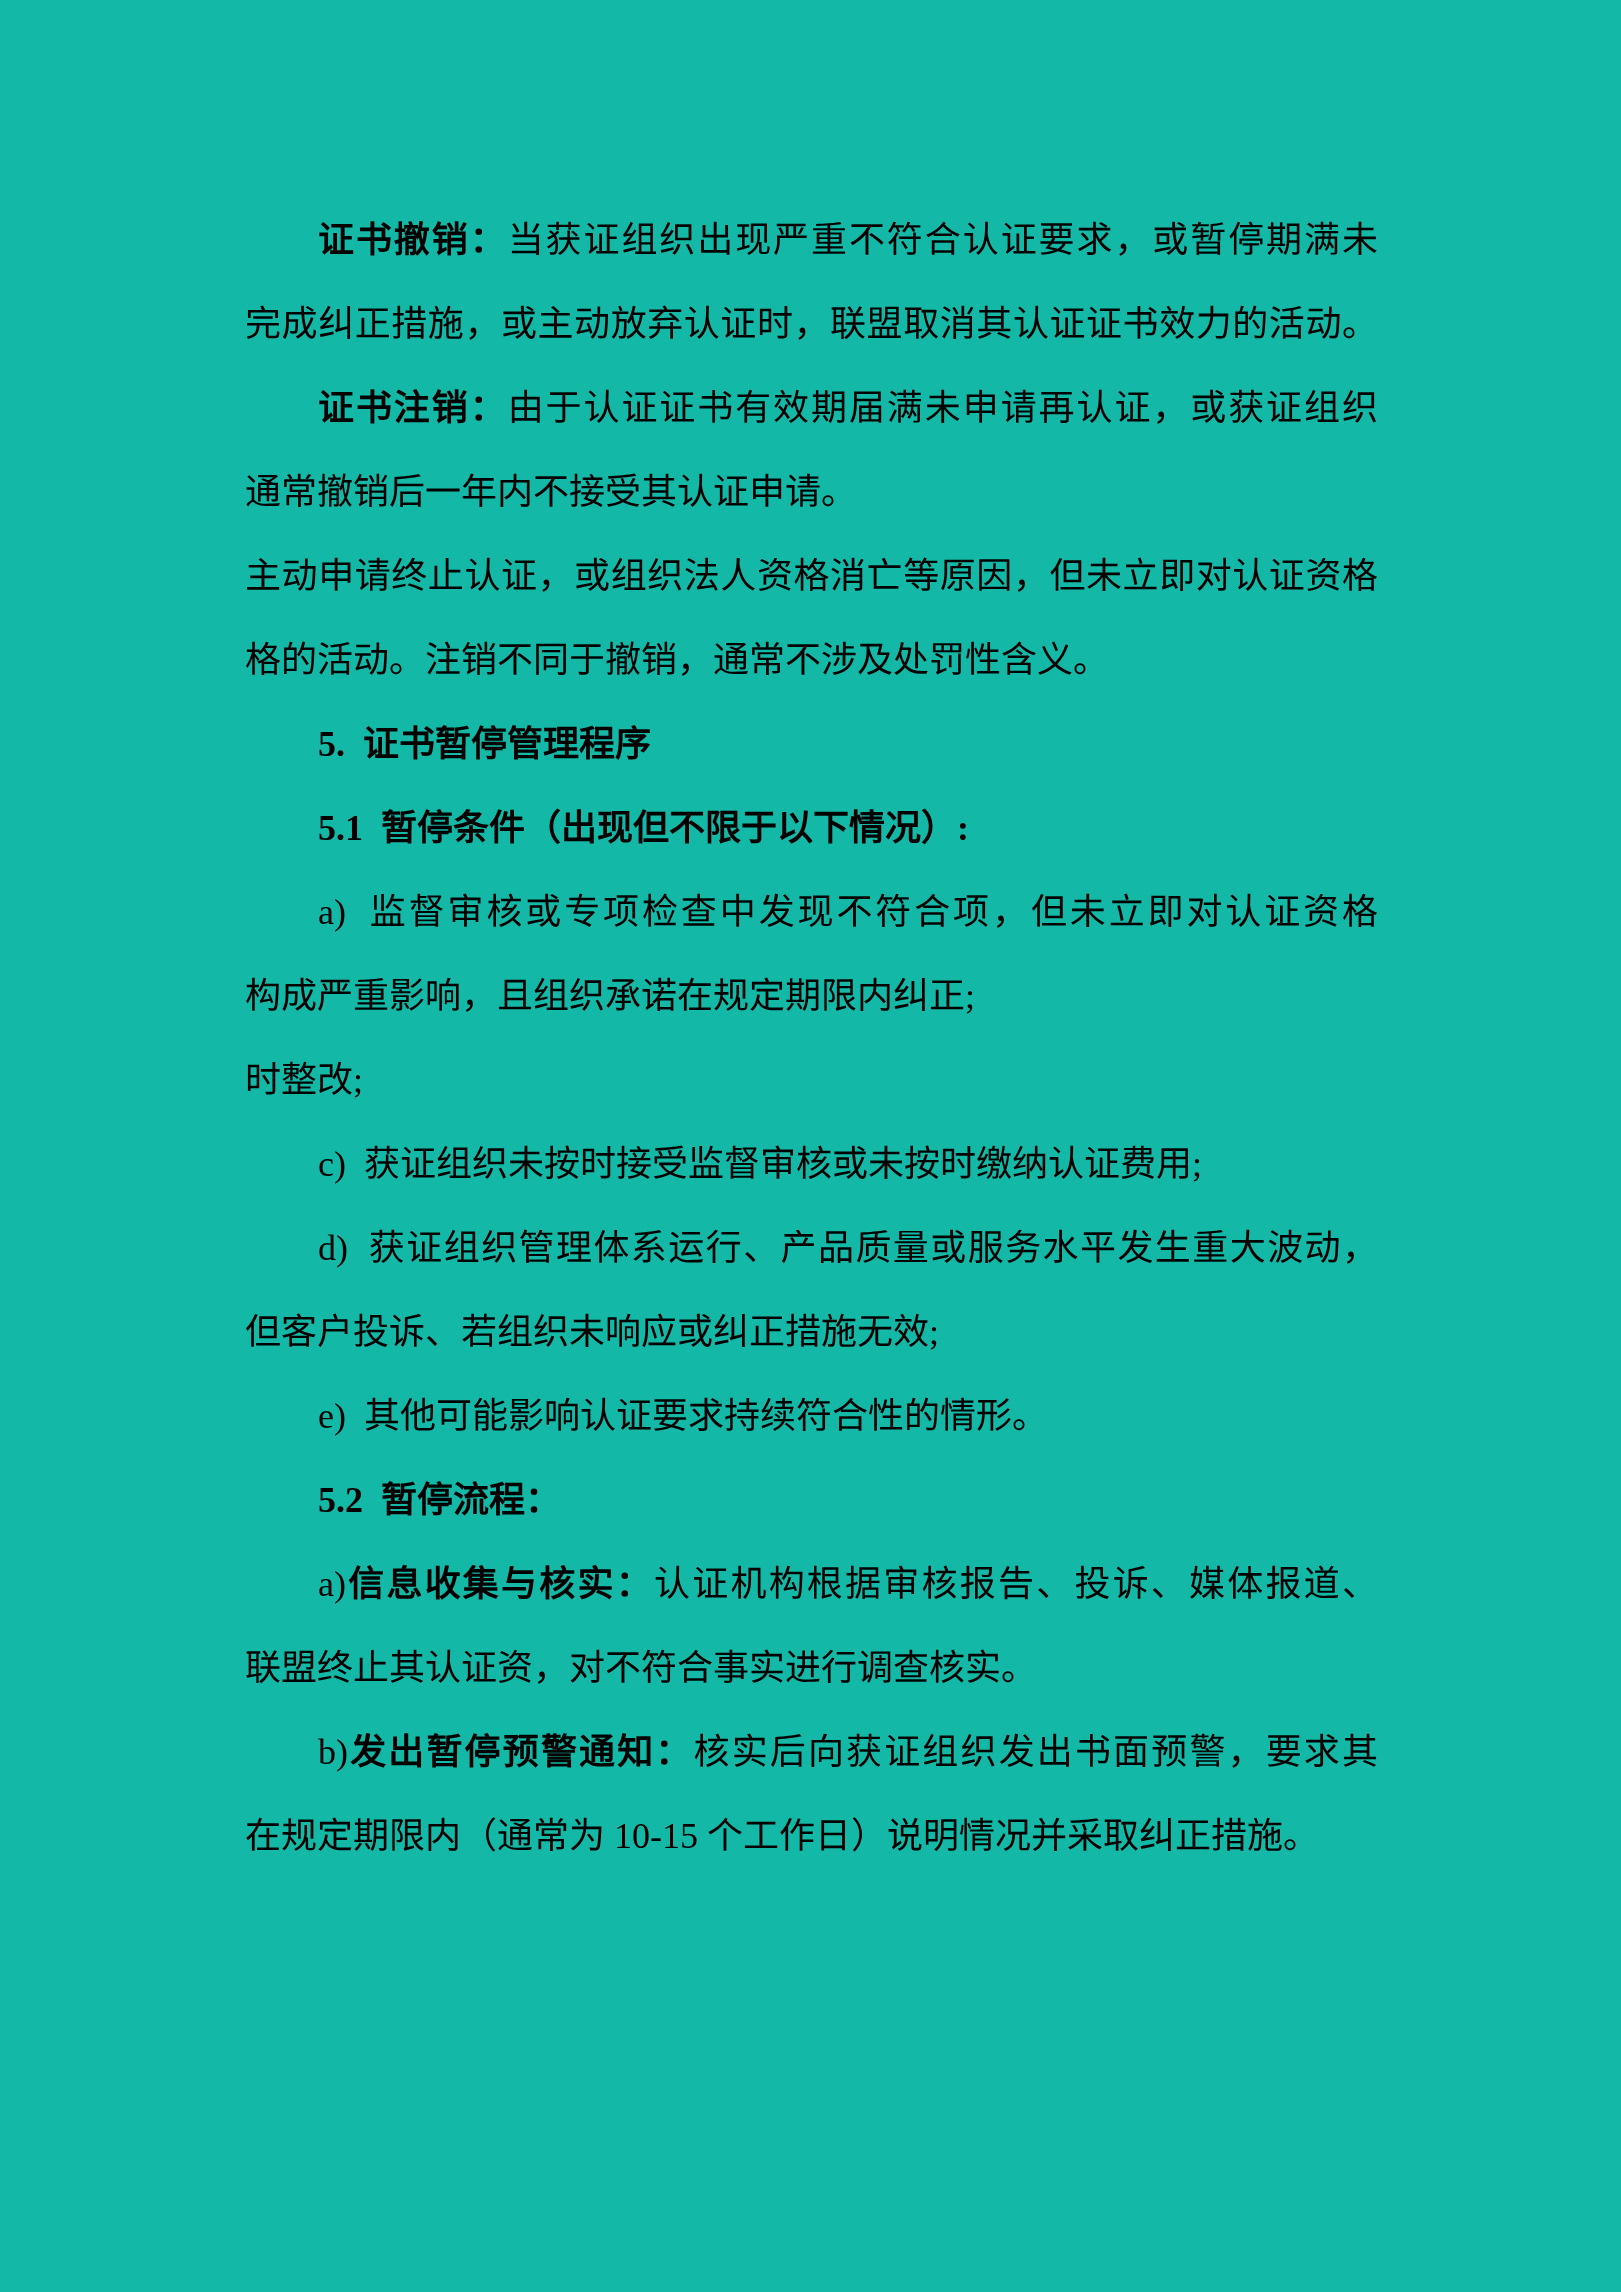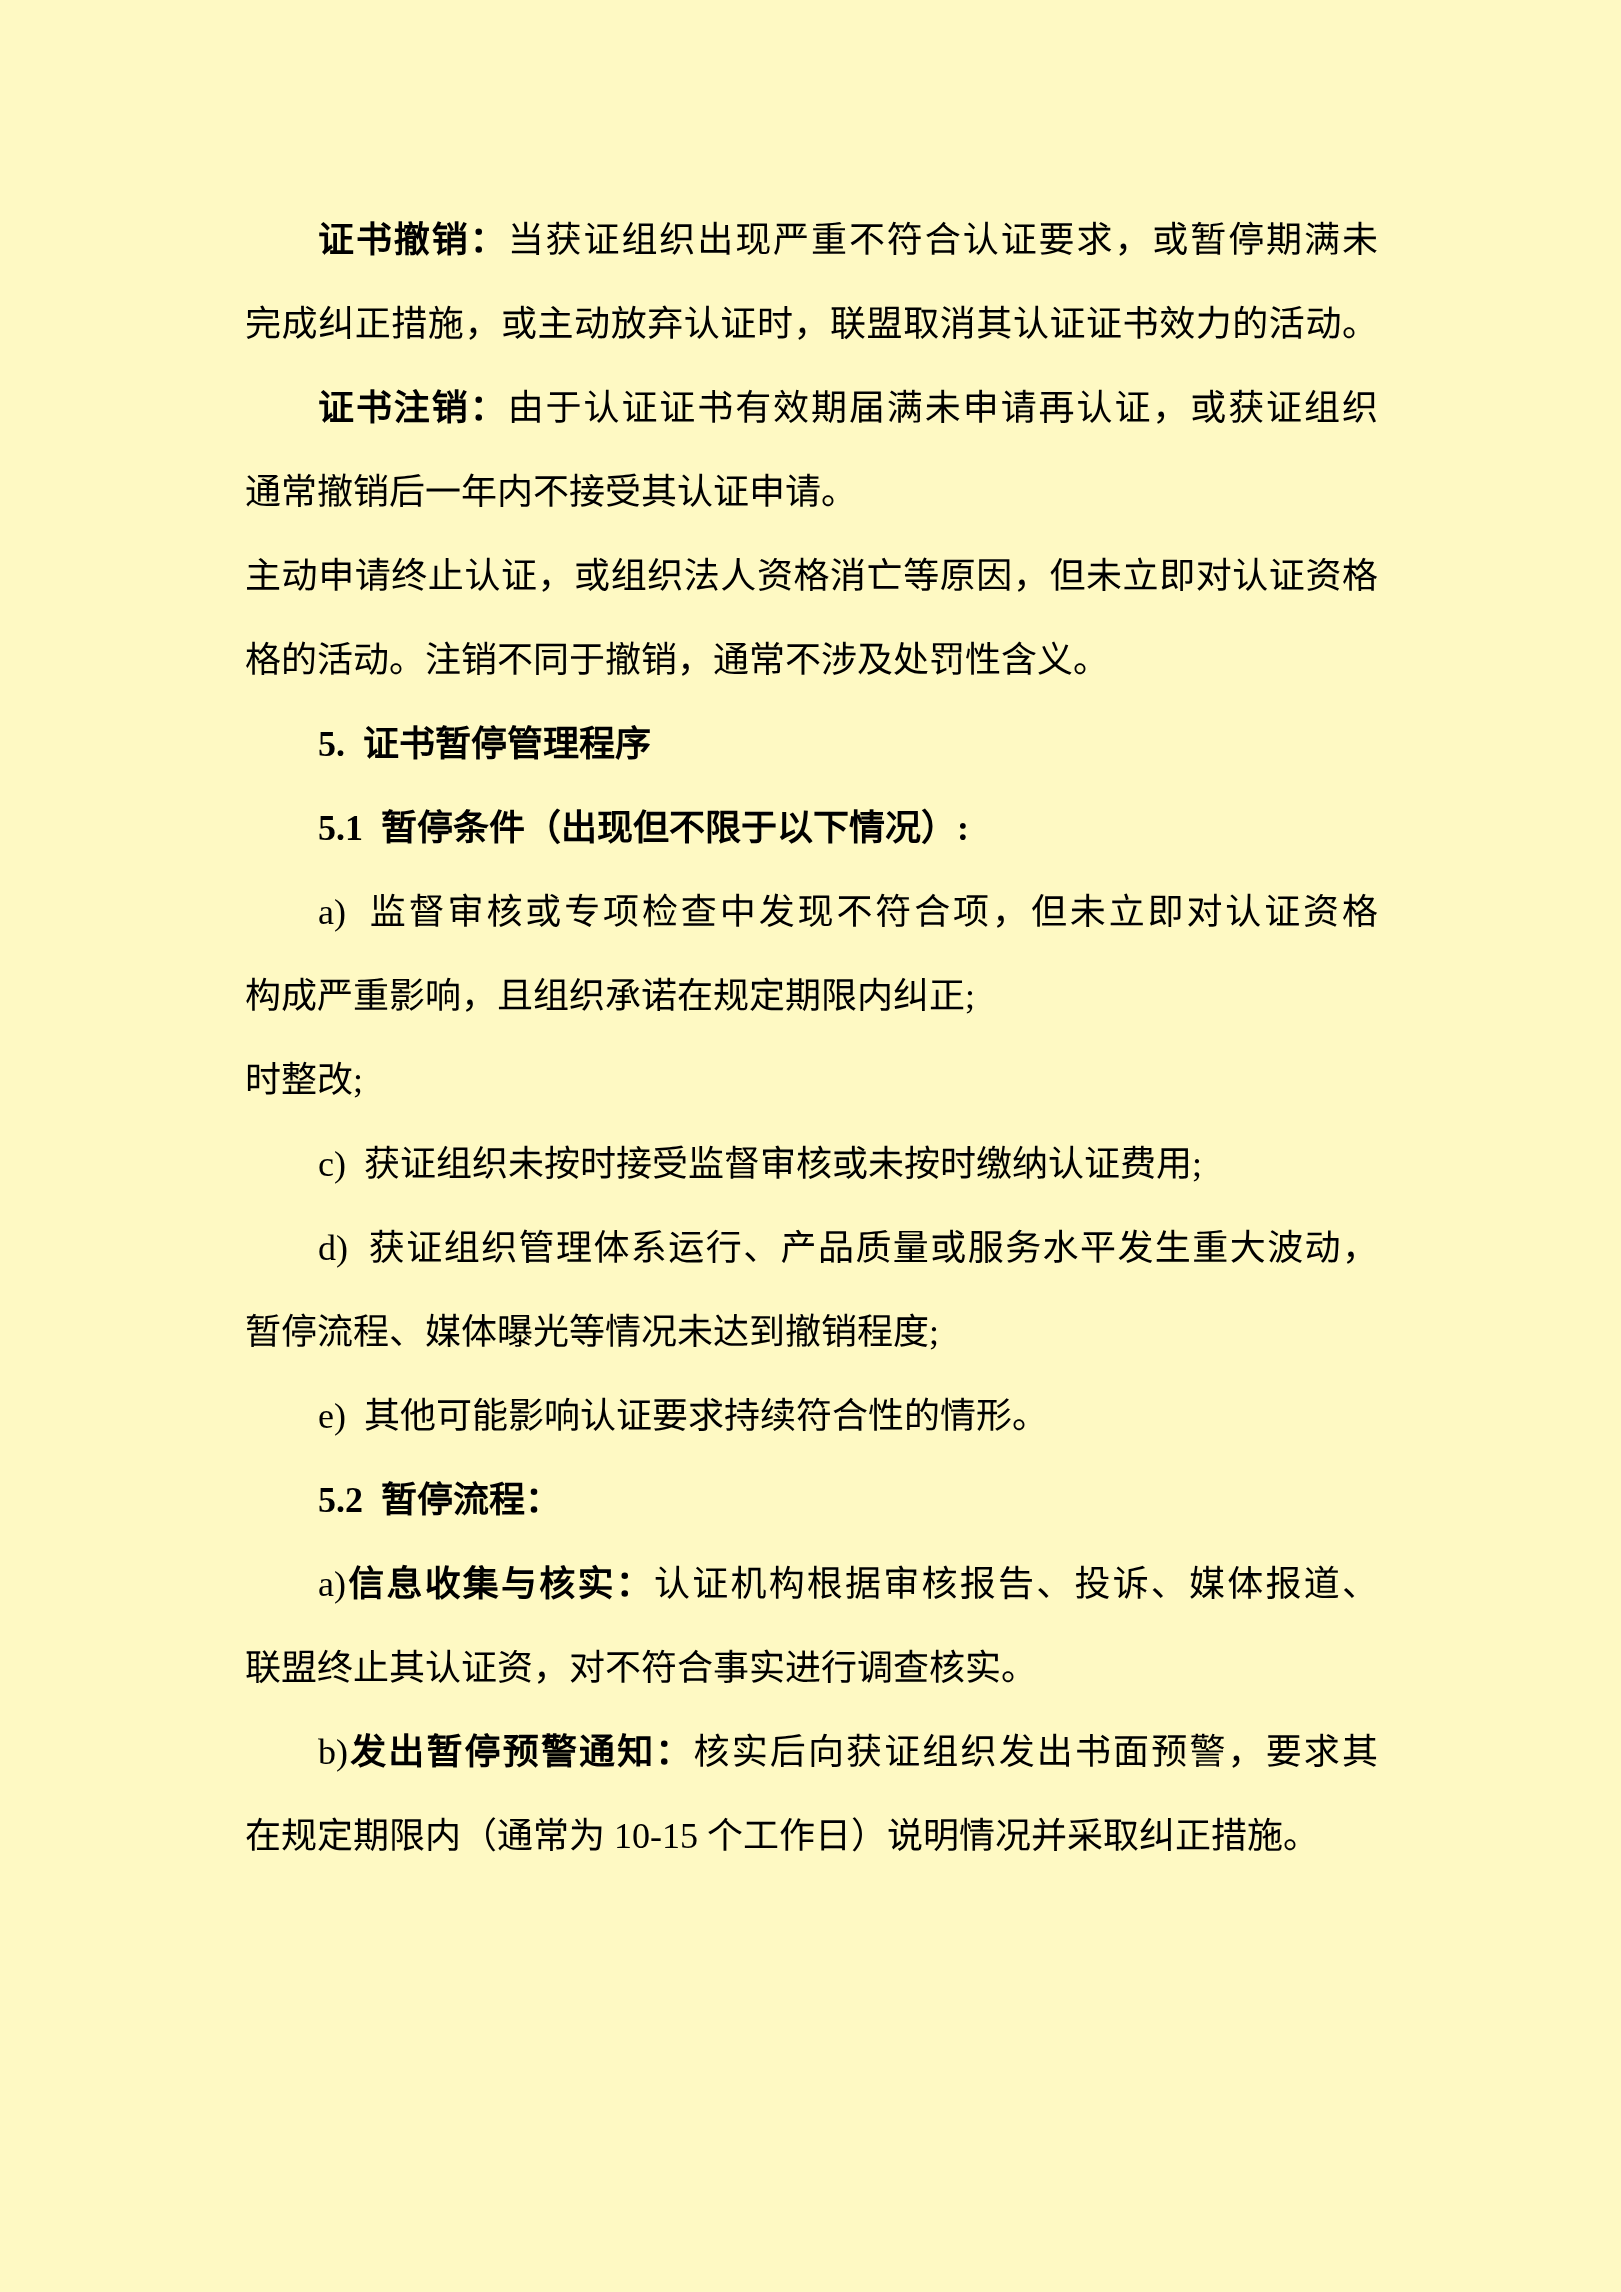--- a/index.html
+++ b/index.html
@@ -4,21 +4,21 @@
 <style>
   html, body {
     margin: 0;
     padding: 0;
     background: #888;
   }
   .page {
     position: relative;
     width: 1621px;
     height: 2293px;
-    background: #fef9c3;
+    background: #14b8a6;
     margin: 0 auto;
     overflow: hidden;
   }
   .doc-body {
     position: absolute;
     left: 245px;
     top: 198px;
     width: 1133px;
     font-family: "Liberation Serif", "DejaVu Serif", serif;
     font-size: 36px;
@@ -52,21 +52,21 @@
       <div class="line"><span class="run">通常撤销后一年内不接受其认证申请。</span></div>
       <div class="line stretch"><span class="run">主动申请终止认证，或组织法人资格消亡等原因，但未立即对认证资格</span></div>
       <div class="line"><span class="run">格的活动。注销不同于撤销，通常不涉及处罚性含义。</span></div>
       <div class="line indent"><span class="run bold">5.&nbsp;&nbsp;证书暂停管理程序</span></div>
       <div class="line indent"><span class="run bold">5.1&nbsp;&nbsp;暂停条件（出现但不限于以下情况）:</span></div>
       <div class="line indent stretch"><span class="run">a)&nbsp;&nbsp;监督审核或专项检查中发现不符合项，但未立即对认证资格</span></div>
       <div class="line"><span class="run">构成严重影响，且组织承诺在规定期限内纠正;</span></div>
       <div class="line"><span class="run">时整改;</span></div>
       <div class="line indent"><span class="run">c)&nbsp;&nbsp;获证组织未按时接受监督审核或未按时缴纳认证费用;</span></div>
       <div class="line indent stretch"><span class="run">d)&nbsp;&nbsp;获证组织管理体系运行、产品质量或服务水平发生重大波动，</span></div>
-      <div class="line"><span class="run">暂停流程、媒体曝光等情况未达到撤销程度;</span></div>
+      <div class="line"><span class="run">但客户投诉、若组织未响应或纠正措施无效;</span></div>
       <div class="line indent"><span class="run">e)&nbsp;&nbsp;其他可能影响认证要求持续符合性的情形。</span></div>
       <div class="line indent"><span class="run bold">5.2&nbsp;&nbsp;暂停流程：</span></div>
       <div class="line indent stretch"><span class="run">a)</span><span class="run bold">信息收集与核实：</span><span class="run">认证机构根据审核报告、投诉、媒体报道、</span></div>
       <div class="line"><span class="run">联盟终止其认证资，对不符合事实进行调查核实。</span></div>
       <div class="line indent stretch"><span class="run">b)</span><span class="run bold">发出暂停预警通知：</span><span class="run">核实后向获证组织发出书面预警，要求其</span></div>
       <div class="line"><span class="run">在规定期限内（通常为 10-15 个工作日）说明情况并采取纠正措施。</span></div>
     </div>
 </div>
 
 

